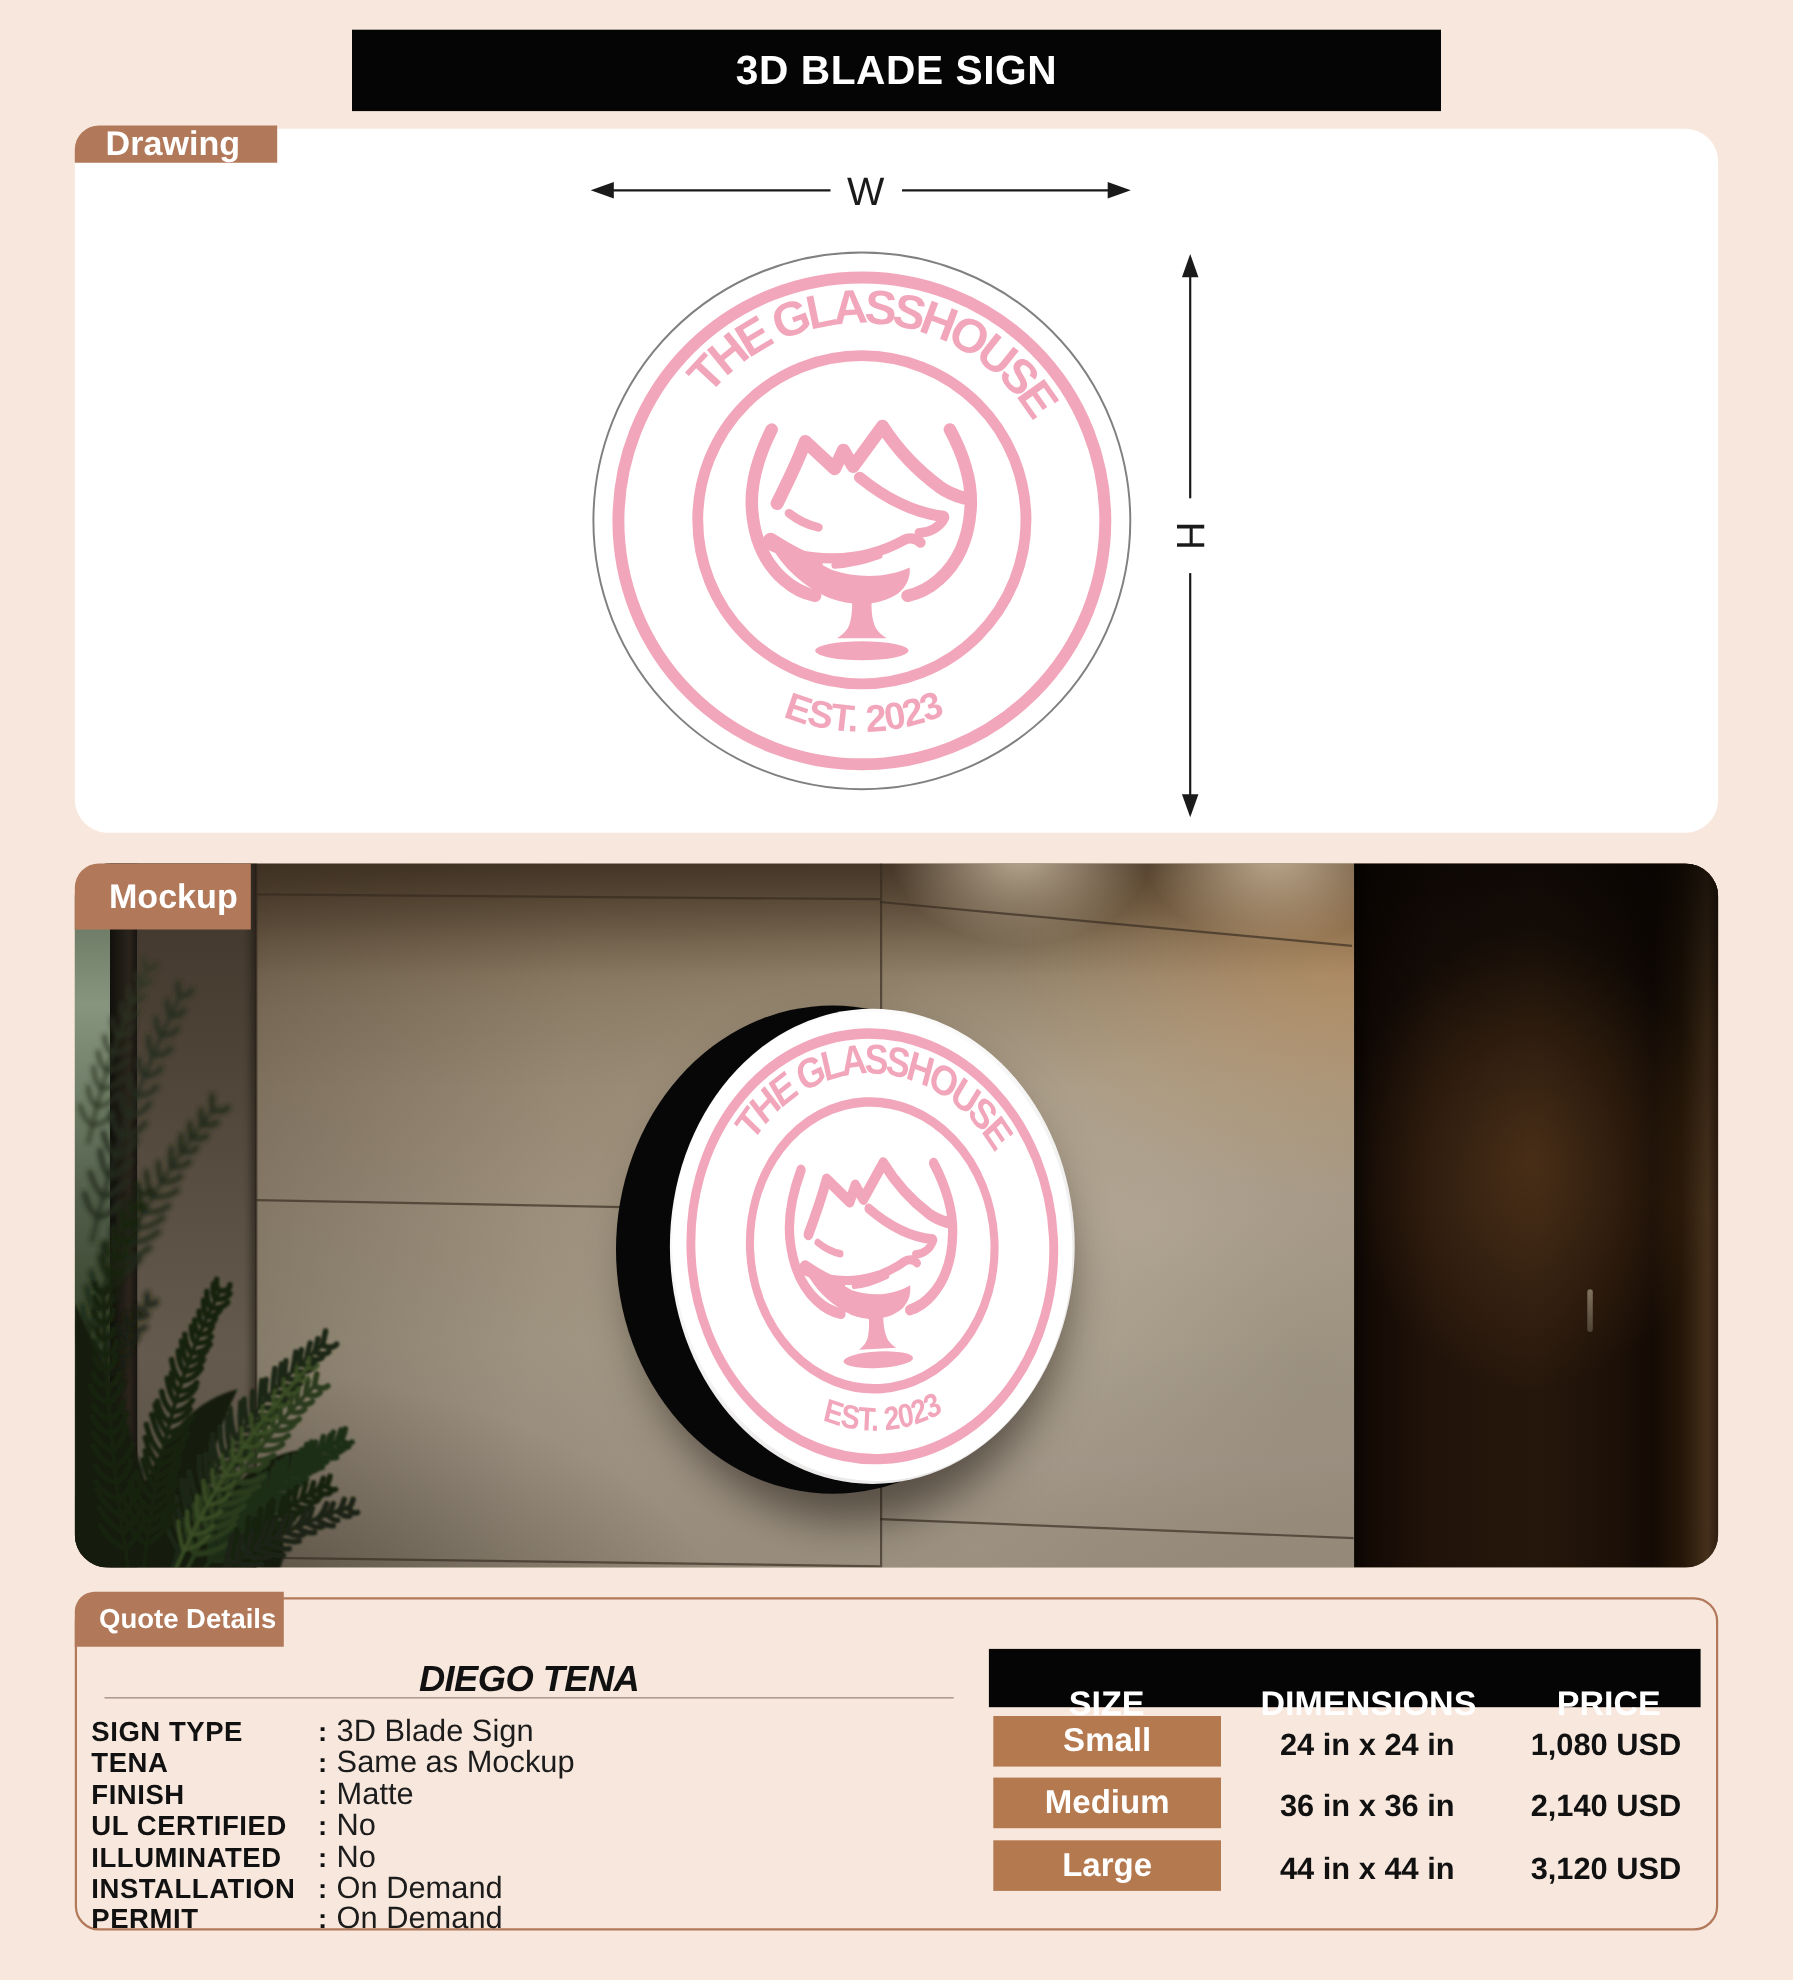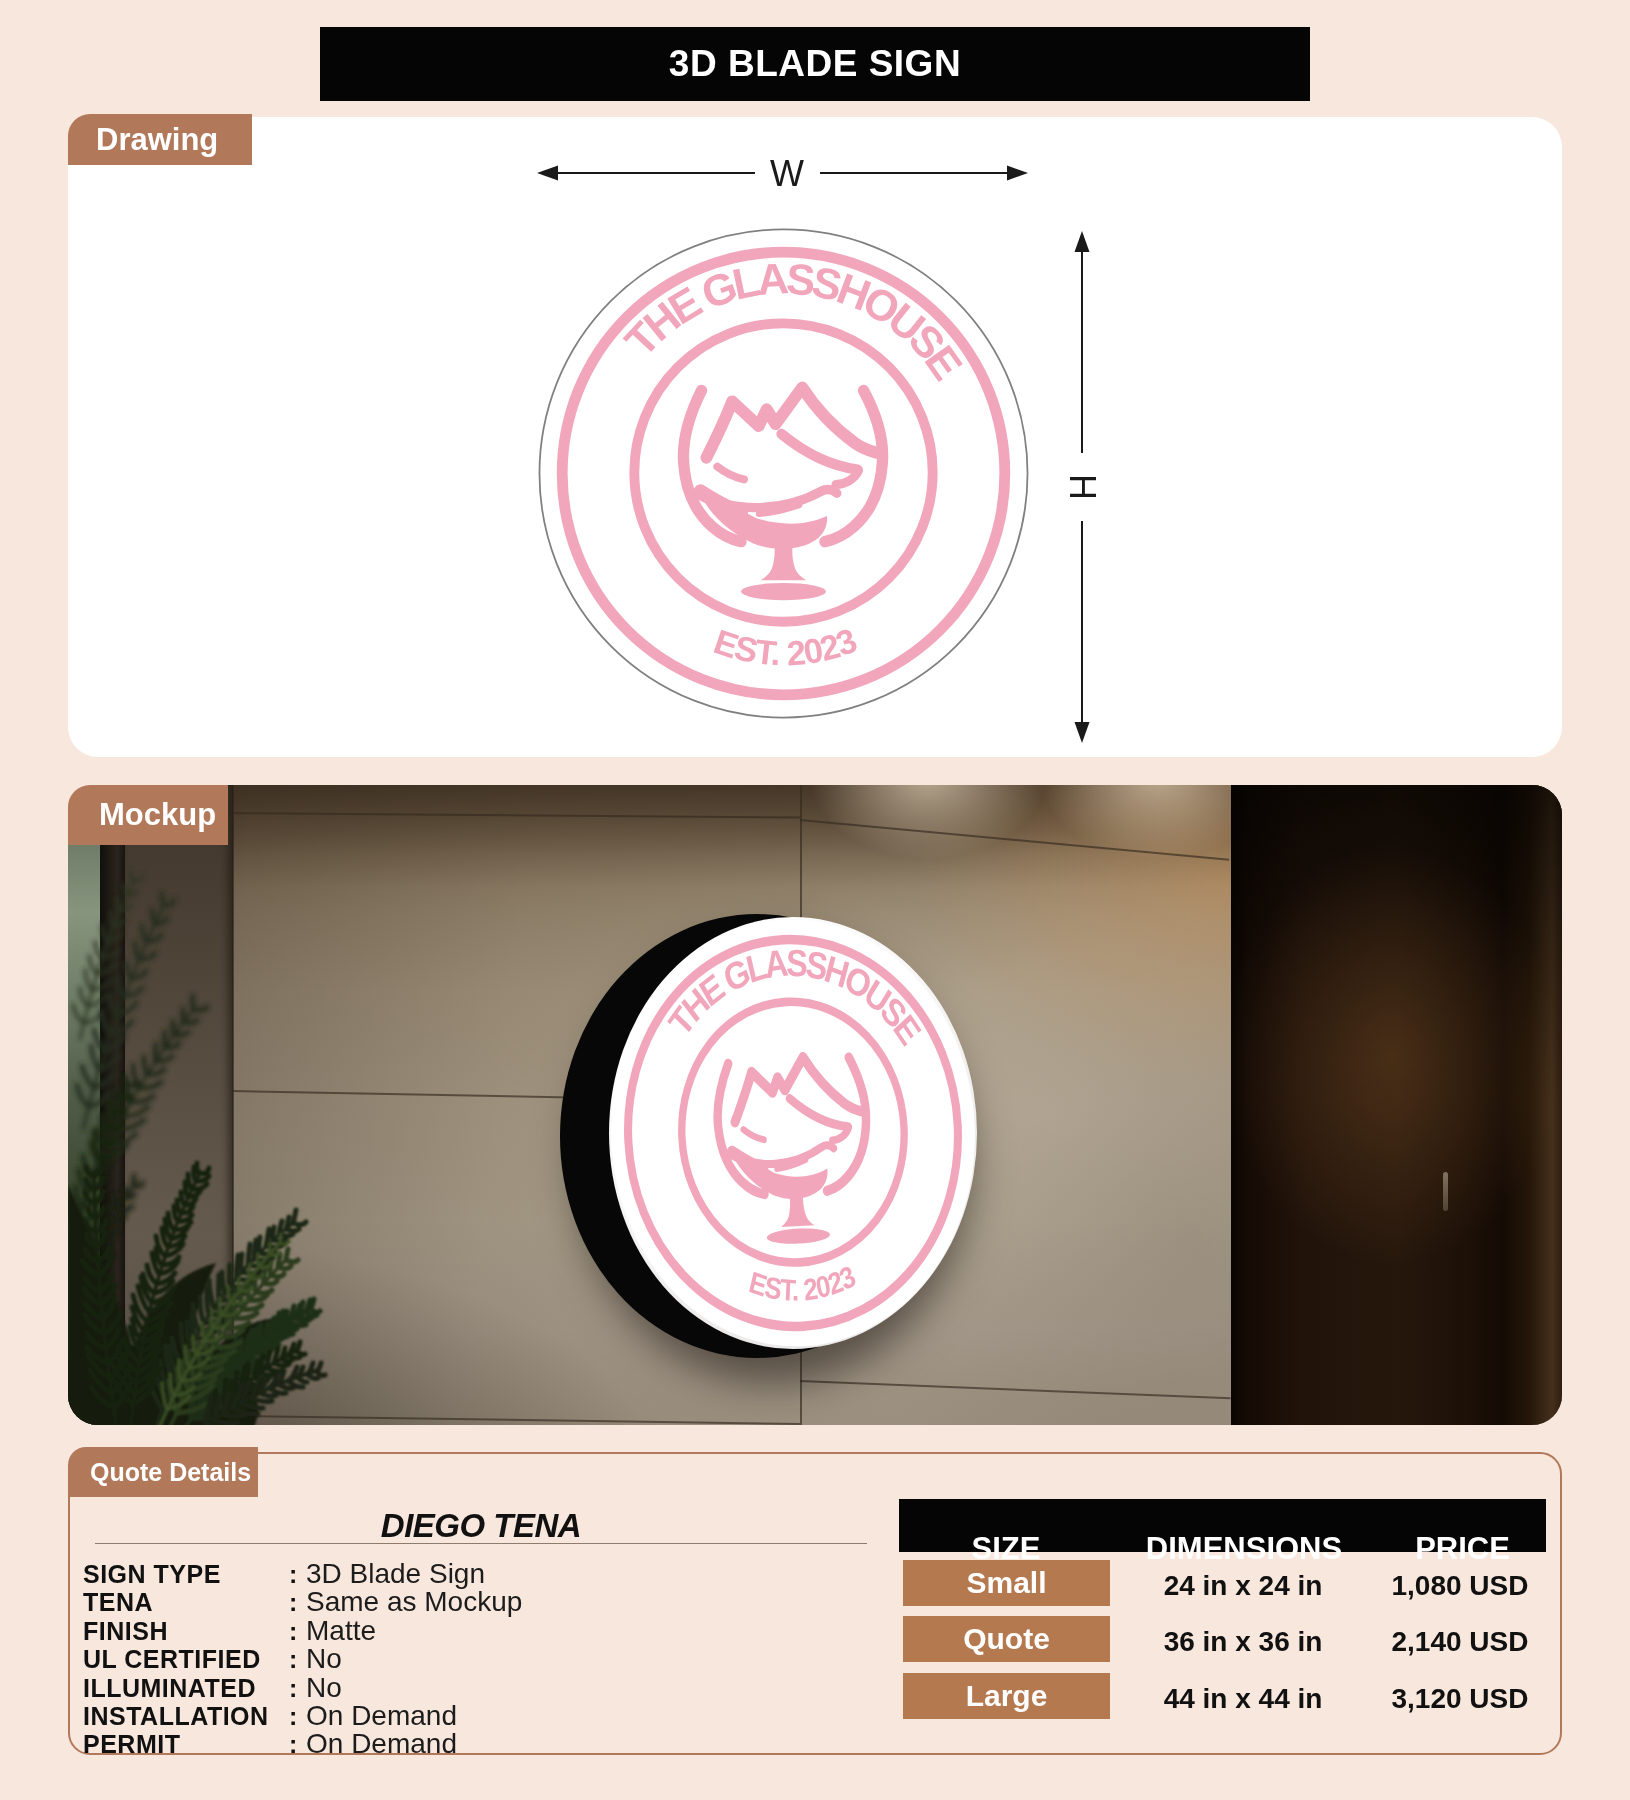--- a/index.html
+++ b/index.html
@@ -1,21 +1,21 @@
 <!DOCTYPE html>
 <html><head>
 <meta charset="utf-8">
 <style>
   html,body{margin:0;padding:0;}
   body{width:1630px;height:1800px;background:#f8e7dc;font-family:"Liberation Sans",sans-serif;position:relative;overflow:hidden;}
   .title{position:absolute;left:320px;top:27px;width:990px;height:74px;background:#050505;color:#ffffff;
          font-size:37px;font-weight:bold;letter-spacing:0.5px;display:flex;align-items:center;justify-content:center;}
   .tab{position:absolute;background:#b1795a;color:#fff;font-weight:bold;display:flex;align-items:center;z-index:5;white-space:nowrap;}
   .panel-draw{position:absolute;left:68px;top:117px;width:1494px;height:640px;background:#ffffff;border-radius:30px;}
-  .tab-draw{left:68px;top:114px;width:184px;height:51px;font-size:31px;padding-left:28px;border-top-left-radius:22px;box-sizing:border-box;}
+  .tab-draw{left:68px;top:114px;width:184px;height:34px;font-size:31px;padding-left:28px;border-top-left-radius:22px;box-sizing:border-box;}
   .panel-mock{position:absolute;left:68px;top:785px;width:1494px;height:640px;border-radius:30px;overflow:hidden;background:#a89b88;}
   .tab-mock{left:68px;top:785px;width:160px;height:60px;font-size:31px;padding-left:31px;border-top-left-radius:22px;box-sizing:border-box;}
   .panel-quote{position:absolute;left:68px;top:1452px;width:1490px;height:299px;border:2px solid #b1795a;border-radius:22px;}
   .tab-quote{left:68px;top:1447px;width:190px;height:50px;font-size:25px;padding-left:22px;border-top-left-radius:18px;box-sizing:border-box;}
   svg text{font-family:"Liberation Sans",sans-serif;}
 
   
   .ph{position:absolute;}
   .wallmain{left:0;top:0;width:1494px;height:640px;
     background:
@@ -196,20 +196,20 @@
   <div><b>ILLUMINATED</b><i>:</i><span>No</span></div>
   <div><b>INSTALLATION</b><i>:</i><span>On Demand</span></div>
   <div><b>PERMIT</b><i>:</i><span>On Demand</span></div>
 </div>
 <div class="thead">
   <span style="left:0;width:214px;">SIZE</span>
   <span style="left:240px;width:210px;">DIMENSIONS</span>
   <span style="left:480px;width:167px;">PRICE</span>
 </div>
 <div class="trow-label" style="top:1560px;">Small</div>
-<div class="trow-label" style="top:1616px;">Quote</div>
+<div class="trow-label" style="top:1616px;">Medium</div>
 <div class="trow-label" style="top:1673px;">Large</div>
 <div class="tdim" style="top:1570px;">24 in x 24 in</div>
 <div class="tdim" style="top:1626px;">36 in x 36 in</div>
 <div class="tdim" style="top:1683px;">44 in x 44 in</div>
 <div class="tprice" style="top:1570px;">1,080 USD</div>
 <div class="tprice" style="top:1626px;">2,140 USD</div>
 <div class="tprice" style="top:1683px;">3,120 USD</div>
 
 </body></html>

